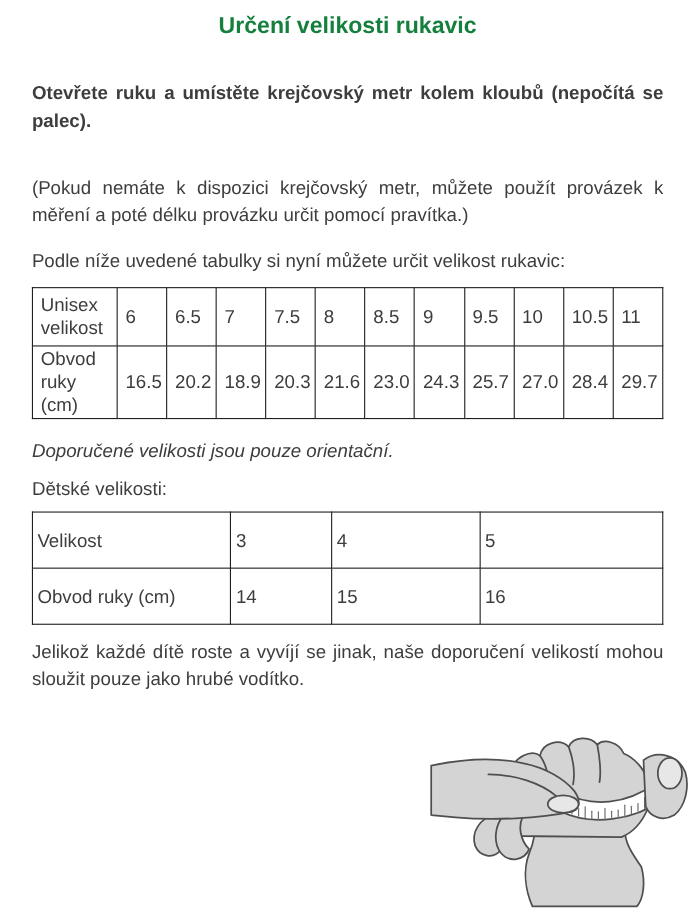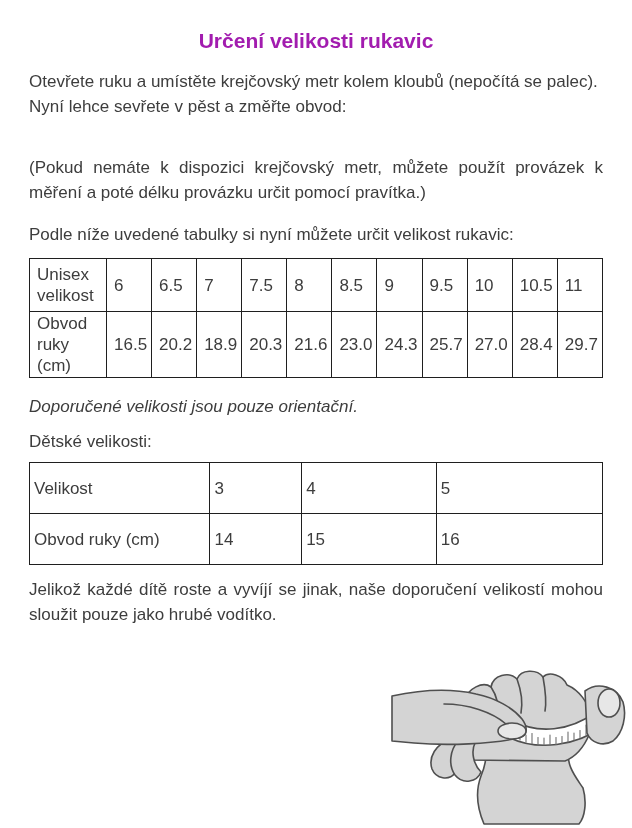--- a/index.html
+++ b/index.html
@@ -2,25 +2,25 @@
 <html><head>
 <meta charset="utf-8">
 <style>
   html,body { margin:0; padding:0; }
   body {
     width:632px; height:828px; background:#ffffff; position:relative; overflow:hidden;
     font-family:"Liberation Sans", sans-serif; color:#3d3d3d;
   }
   .content { padding:0 29px; }
   .doc-title {
-    margin:27px 0 0 0; text-align:center; font-weight:bold;
-    font-size:21px; line-height:27px; color:#a21caf;
+    margin:10px 0 0 0; text-align:center; font-weight:bold;
+    font-size:21px; line-height:27px; color:#15803d;
   }
   p { font-size:17px; line-height:25px; margin:0; }
-  .p-intro   { margin-top:15px; text-align:justify; }
+  .p-intro   { margin-top:35px; text-align:justify;font-weight:bold; }
   .p-note    { margin-top:36px; text-align:justify; }
   .p-tintro  { margin-top:17px; }
   .p-disc    { margin-top:16px;font-style:italic; }
   .p-kids    { margin-top:10px; }
   .p-kidnote { margin-top:12px; text-align:justify; }
 
   table { width:100%; border-collapse:collapse; table-layout:fixed; }
   td {
     border:1px solid #1f1f1f; font-size:17px; line-height:21px;
     color:#3d3d3d; vertical-align:middle; overflow:hidden;
@@ -35,21 +35,21 @@
   }
   .illustration svg { width:100%; height:100%; display:block; }
 </style>
 </head>
 <body>
 
 <div class="content">
 
   <h1 class="doc-title">Určení velikosti rukavic</h1>
 
-  <p class="p-intro"><span>Otevřete ruku a umístěte krejčovský metr kolem kloubů (nepočítá se palec).</span><br><span>Nyní lehce sevřete v pěst a změřte obvod:</span></p>
+  <p class="p-intro"><span>Otevřete ruku a umístěte krejčovský metr kolem kloubů (nepočítá se palec).</span><br></p>
 
   <p class="p-note">(Pokud nemáte k dispozici krejčovský metr, můžete použít provázek k měření a poté délku provázku určit pomocí pravítka.)</p>
 
   <p class="p-tintro">Podle níže uvedené tabulky si nyní můžete určit velikost rukavic:</p>
 
   <table class="size-table">
     <colgroup>
       <col style="width:77px">
       <col>
         <col>

